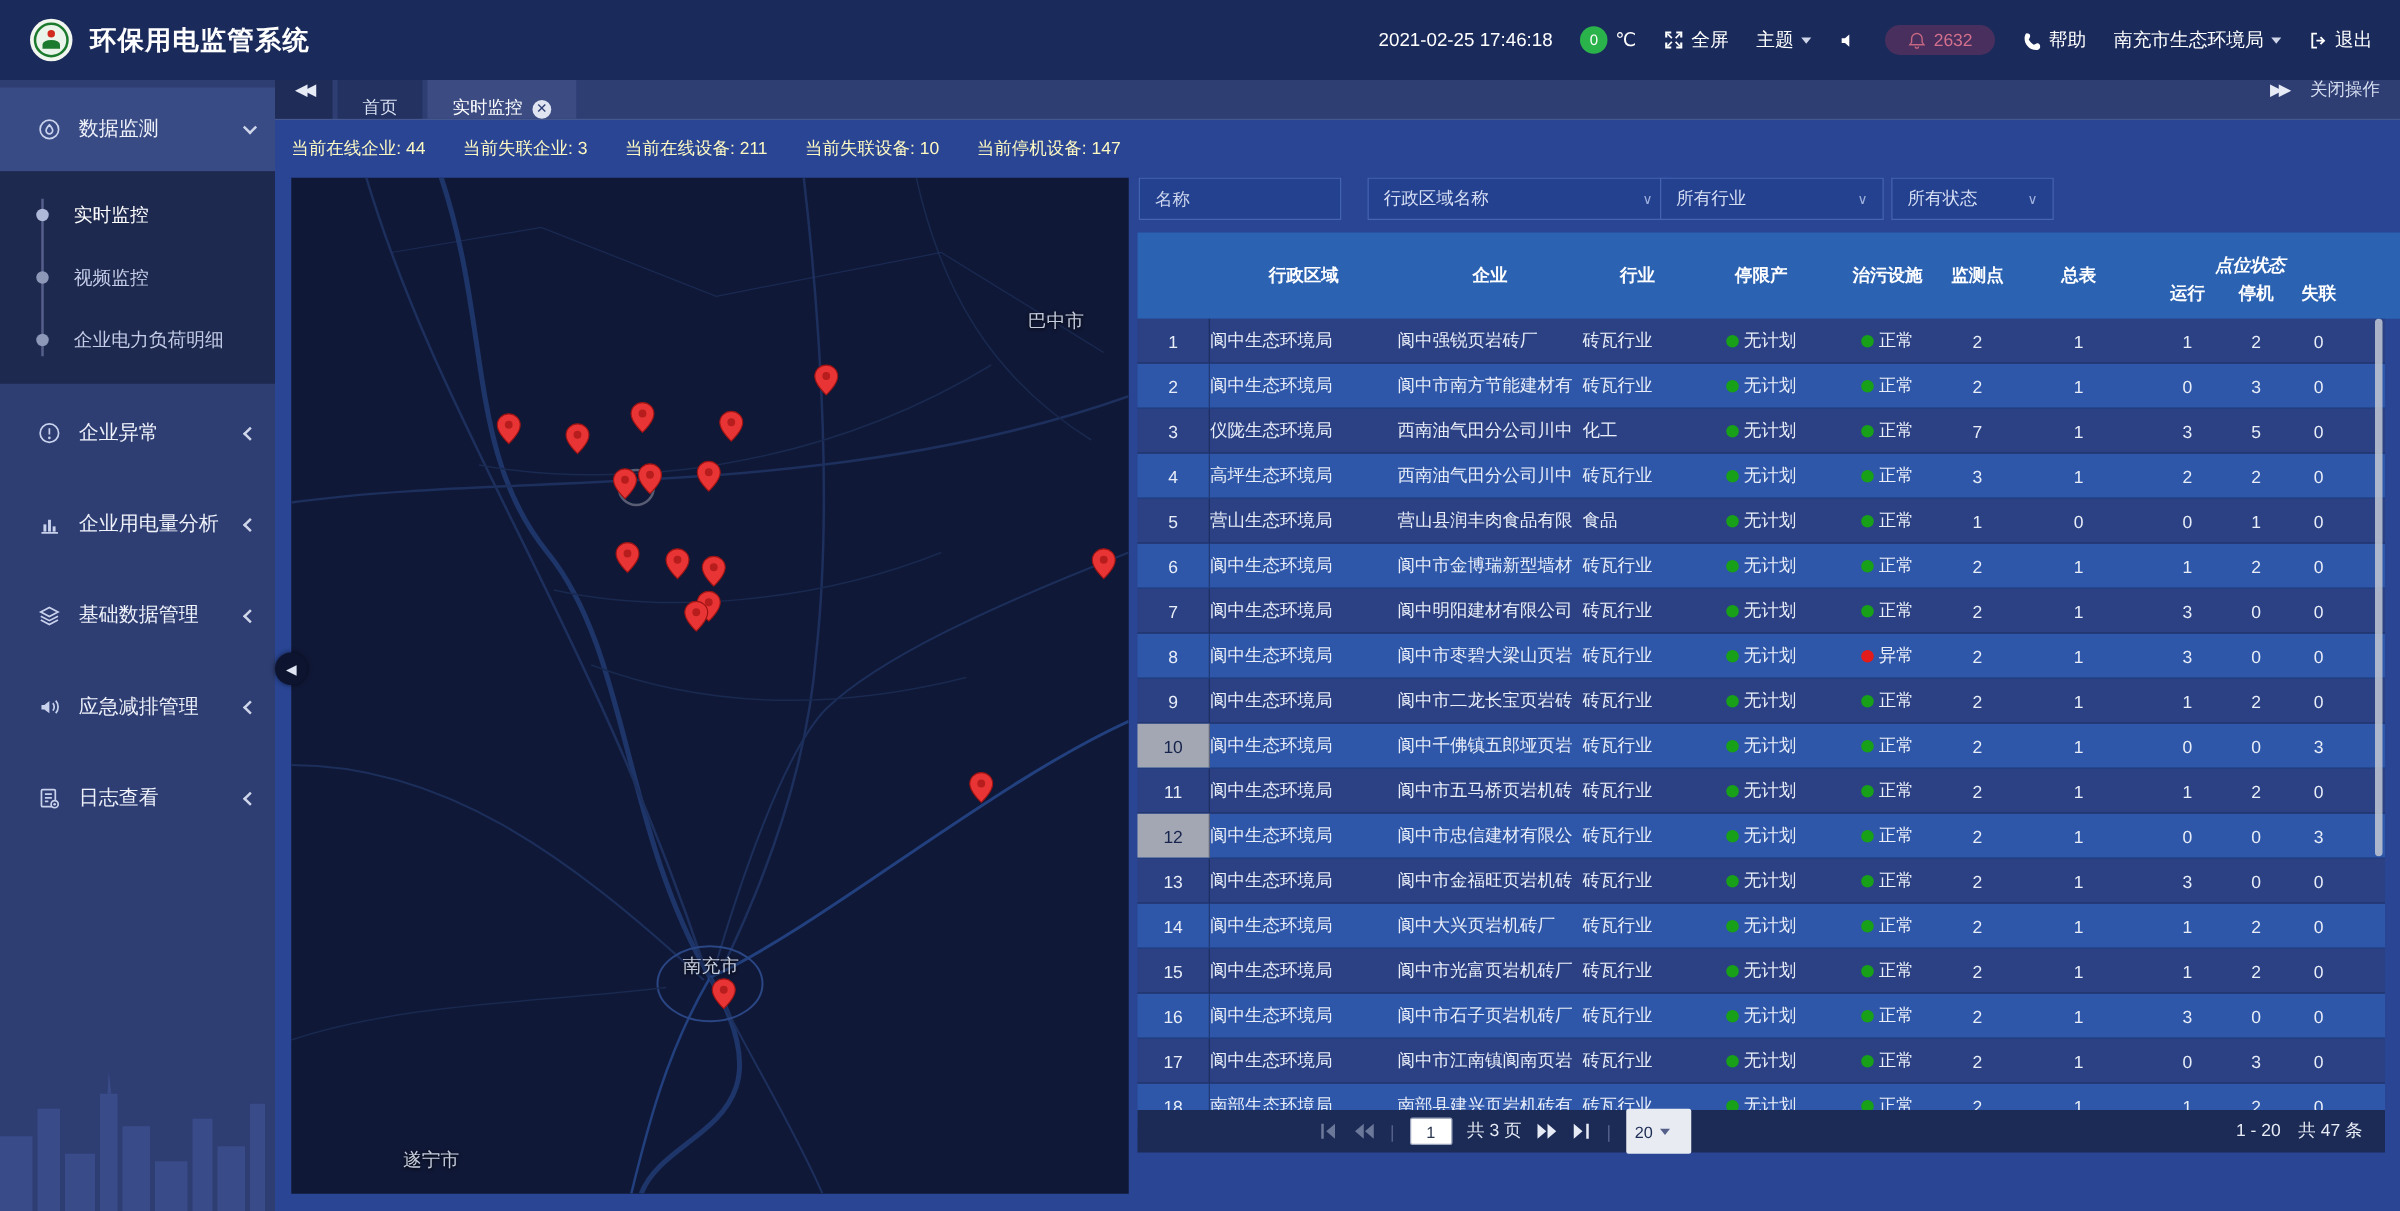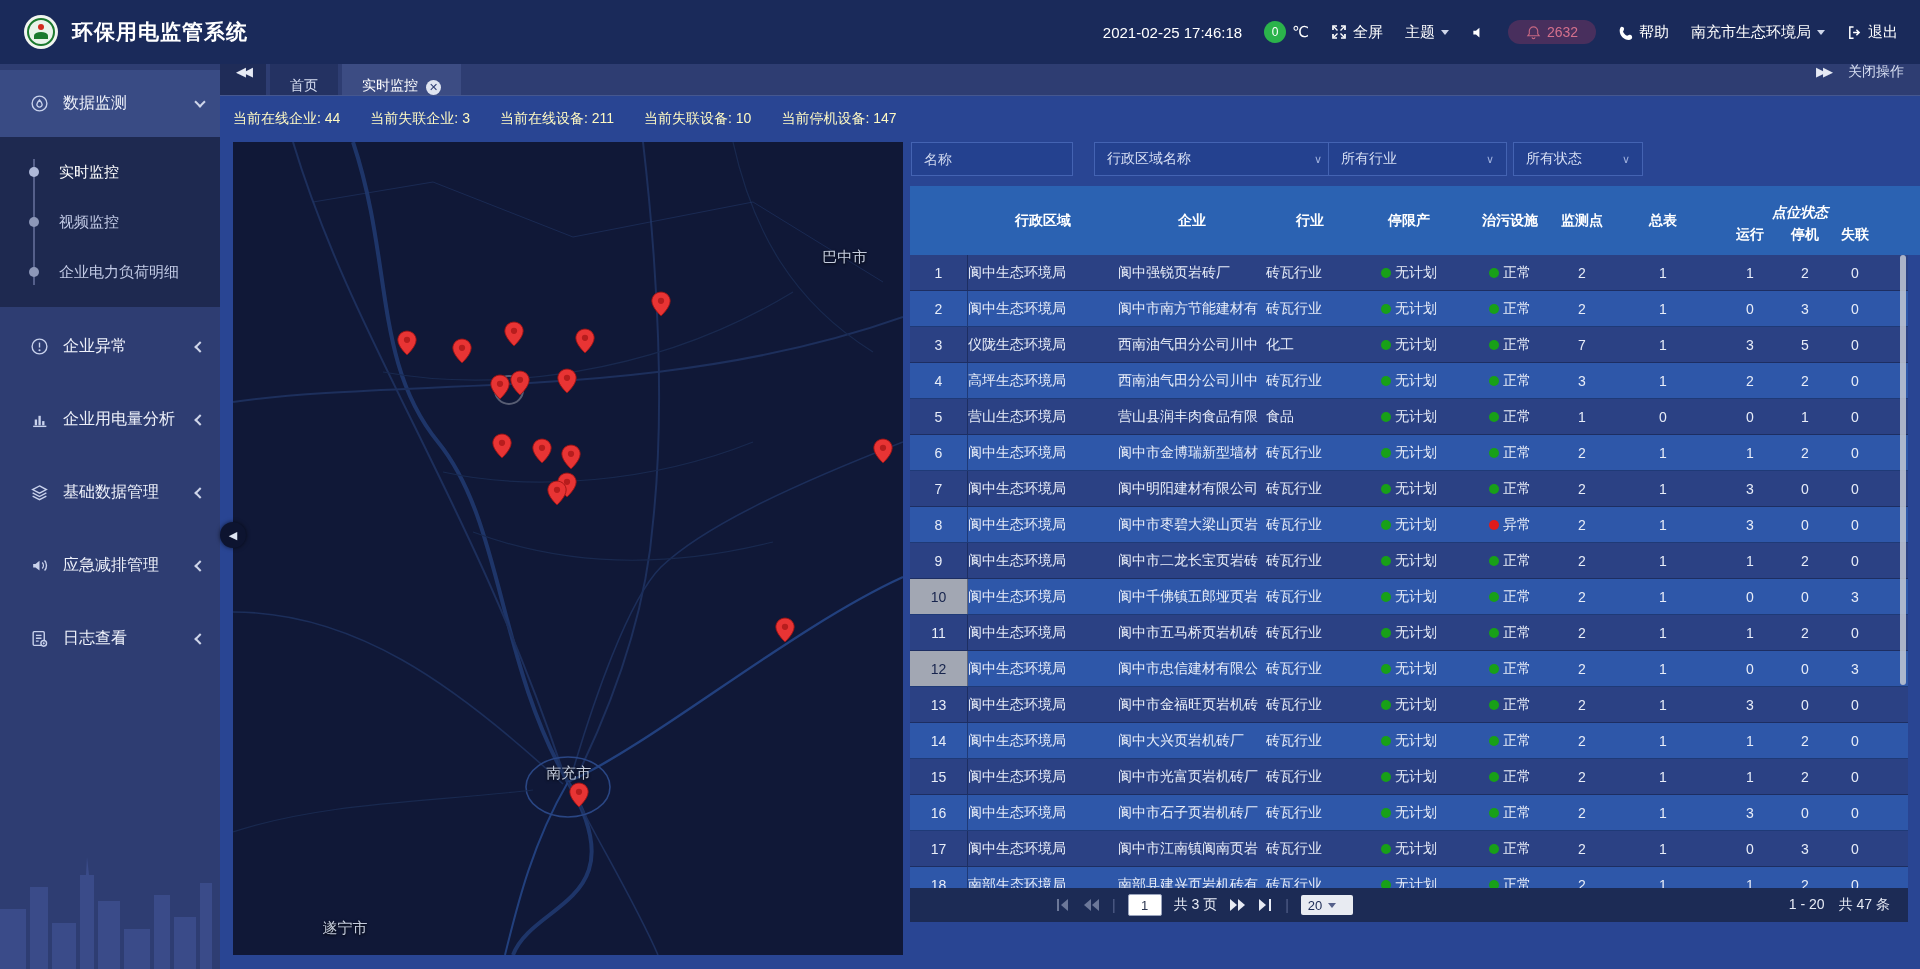--- a/index.html
+++ b/index.html
@@ -112,21 +112,21 @@
           border-radius:3px; opacity:.85; cursor:pointer; z-index:9; }
 
   
   .pager { position:absolute; left:0; top:746px; width:998px; height:34px; background:#1c2b55; z-index:8;
           display:flex; align-items:center; font-size:14px; color:#e7ebf5; padding:0 18px; }
   .pager .controls { display:flex; align-items:center; gap:12px; margin:0 auto; transform:translateX(-60px); }
   .pg-ico { display:flex; align-items:center; cursor:pointer; }
   .pg-sep { color:#55628c; }
   .pg-input { width:34px; height:22px; background:#ffffff; color:#2a3550; border:1px solid #9aa4bd;
           border-radius:2px; display:flex; align-items:center; justify-content:center; font-size:13px; }
-  .pg-size { height:20px; min-width:52px; background:#e8ebf2; color:#1c2b55; border-radius:2px; padding:0 7px;
+  .pg-size { height:36px; min-width:52px; background:#e8ebf2; color:#1c2b55; border-radius:2px; padding:0 7px;
           display:flex; align-items:center; gap:6px; font-size:13px; cursor:pointer; }
   .pg-size .caret { border-top-color:#55608a; }
   .pager .range { margin-left:auto; display:flex; gap:14px; white-space:nowrap; }
 </style>
 </head>
 <body>
 
 <div class="hdr">
   <div class="logo">
       <div class="ring"></div>

